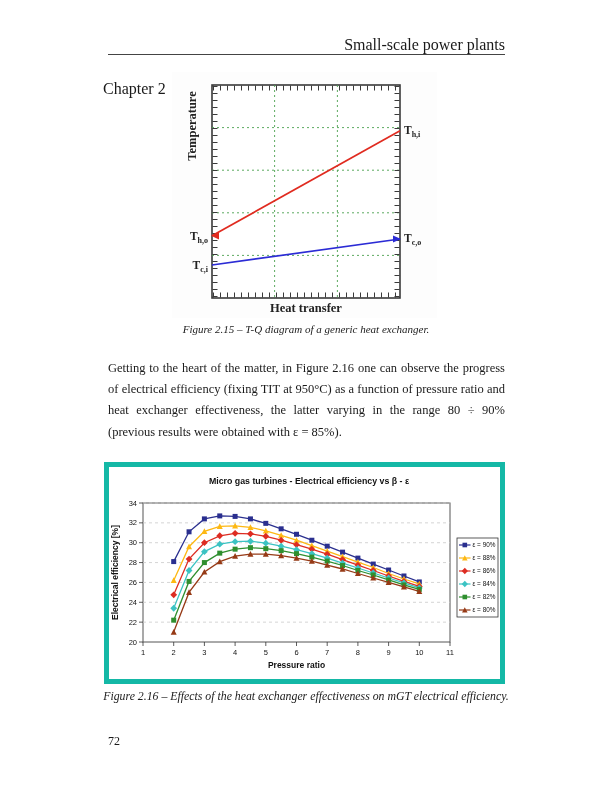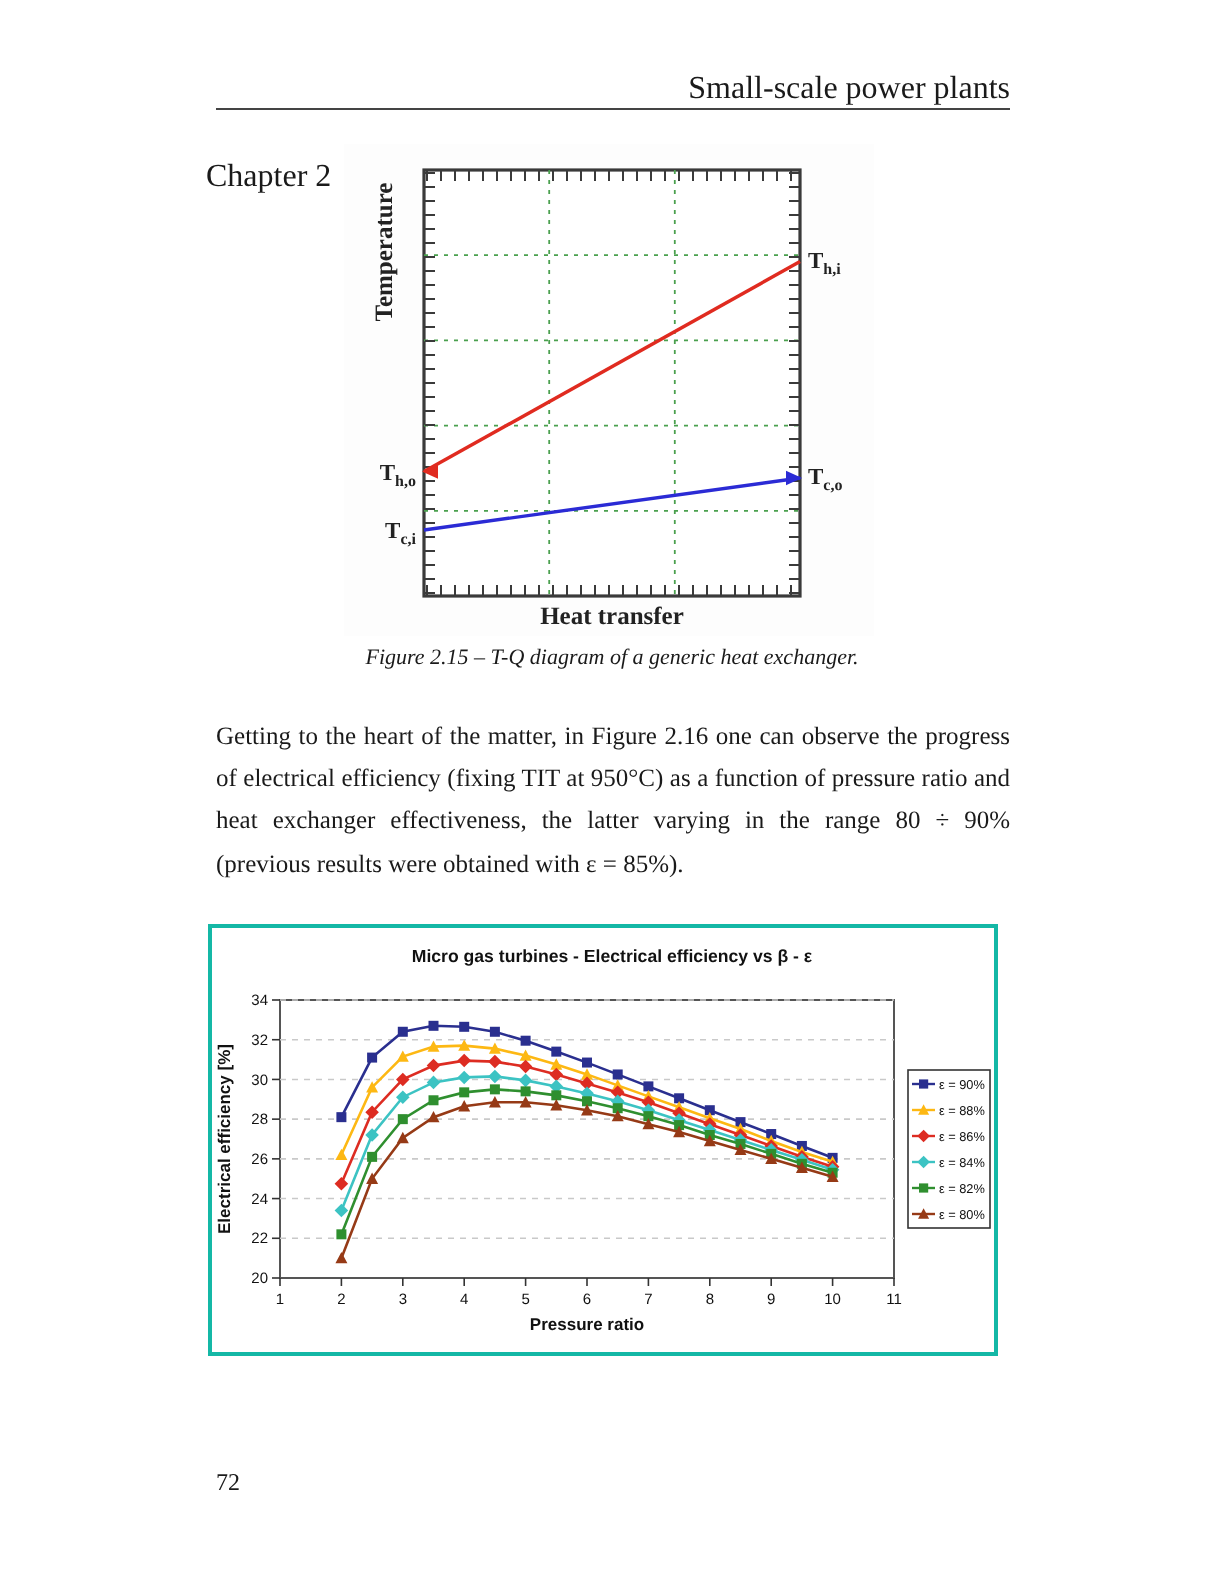--- a/index.html
+++ b/index.html
@@ -7,21 +7,21 @@
         font-family:"Liberation Serif", serif;color:#1a1a1a;overflow:hidden;}
   .hdr-left{position:absolute;left:103px;top:36px;font-size:16px;margin-top:44px;}
   .hdr-right{position:absolute;right:107px;top:36px;font-size:16px;}
   .hdr-rule{position:absolute;left:108px;top:54px;width:397px;border-top:1px solid #444;}
   .fig215{position:absolute;left:172px;top:72px;width:265px;height:246px;background:#fdfdfd;}
   .cap215{position:absolute;left:56px;top:323px;width:500px;text-align:center;
           font-style:italic;font-size:11px;}
   .body-par{position:absolute;left:108px;top:338px;width:397px;font-size:12.5px;
             line-height:21.2px;text-align:justify;margin-top:20px;}
   .fig216{position:absolute;left:104px;top:462px;width:391px;height:212px;
-          border:2px solid #14b8a6;background:#fff;}
+          border:5px solid #14b8a6;background:#fff;}
   .cap216{position:absolute;left:56px;top:689px;width:500px;text-align:center;
           font-style:italic;font-size:11.8px;}
   .pagenum{position:absolute;left:108px;top:734px;font-size:12px;text-align:center;}
   svg{display:block;}
 </style>
 </head>
 <body>
 
 <div class="page">
   <div class="hdr-left">Chapter 2</div>
@@ -248,15 +248,16 @@
           <text x="363.5" y="119.3" font-family="&quot;Liberation Sans&quot;,sans-serif" font-size="6.4" fill="#111">ε = 84%</text>
           <line x1="350" y1="130" x2="361.5" y2="130" stroke="#2f8f2f" stroke-width="1.2"></line>
           <rect x="353.5" y="127.7" width="4.6" height="4.6" fill="#2f8f2f"></rect>
           <text x="363.5" y="132.3" font-family="&quot;Liberation Sans&quot;,sans-serif" font-size="6.4" fill="#111">ε = 82%</text>
           <line x1="350" y1="143" x2="361.5" y2="143" stroke="#963a16" stroke-width="1.2"></line>
           <polygon points="355.8,140.148 353.04,145.392 358.56,145.392" fill="#963a16"></polygon>
           <text x="363.5" y="145.3" font-family="&quot;Liberation Sans&quot;,sans-serif" font-size="6.4" fill="#111">ε = 80%</text>
         </g>
       </svg>
     </div>
+  <div class="cap216">Figure 2.16 – Effects of the heat exchanger effectiveness on mGT electrical efficiency.</div>
 
   <div class="pagenum">72</div>
 </div>
 
 </body></html>

